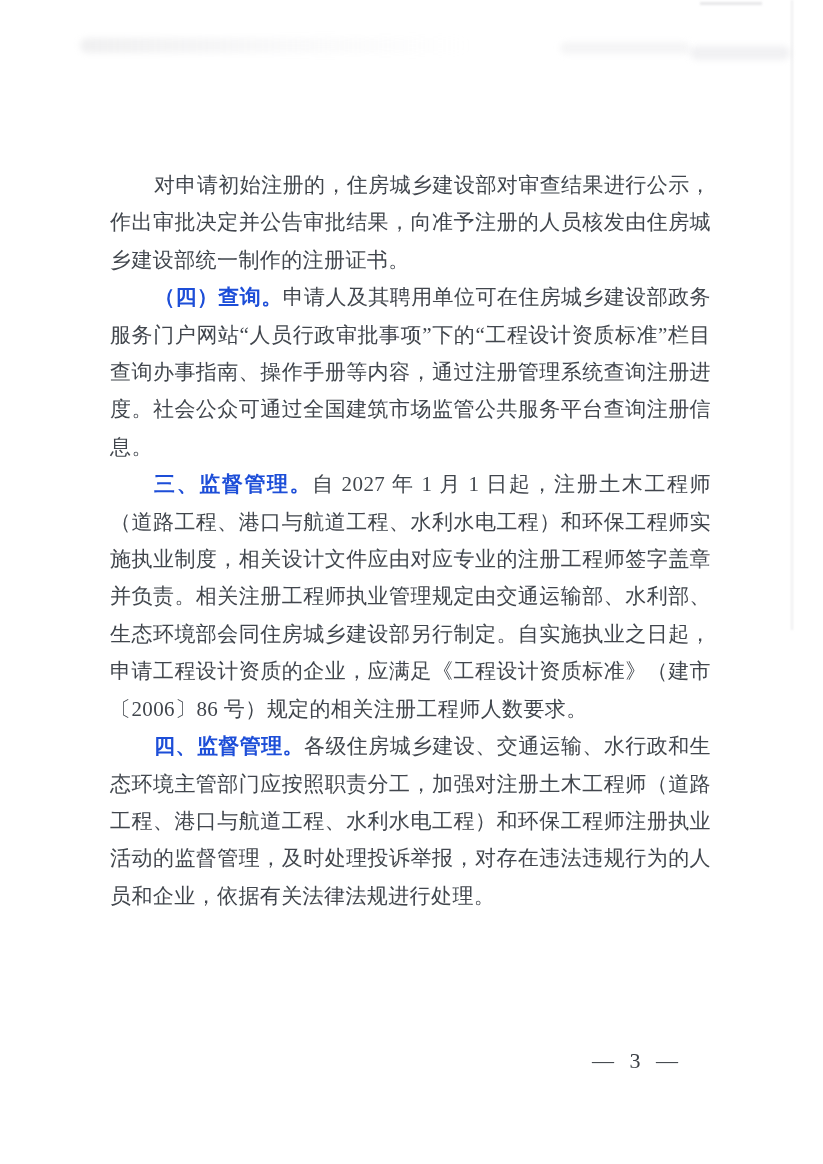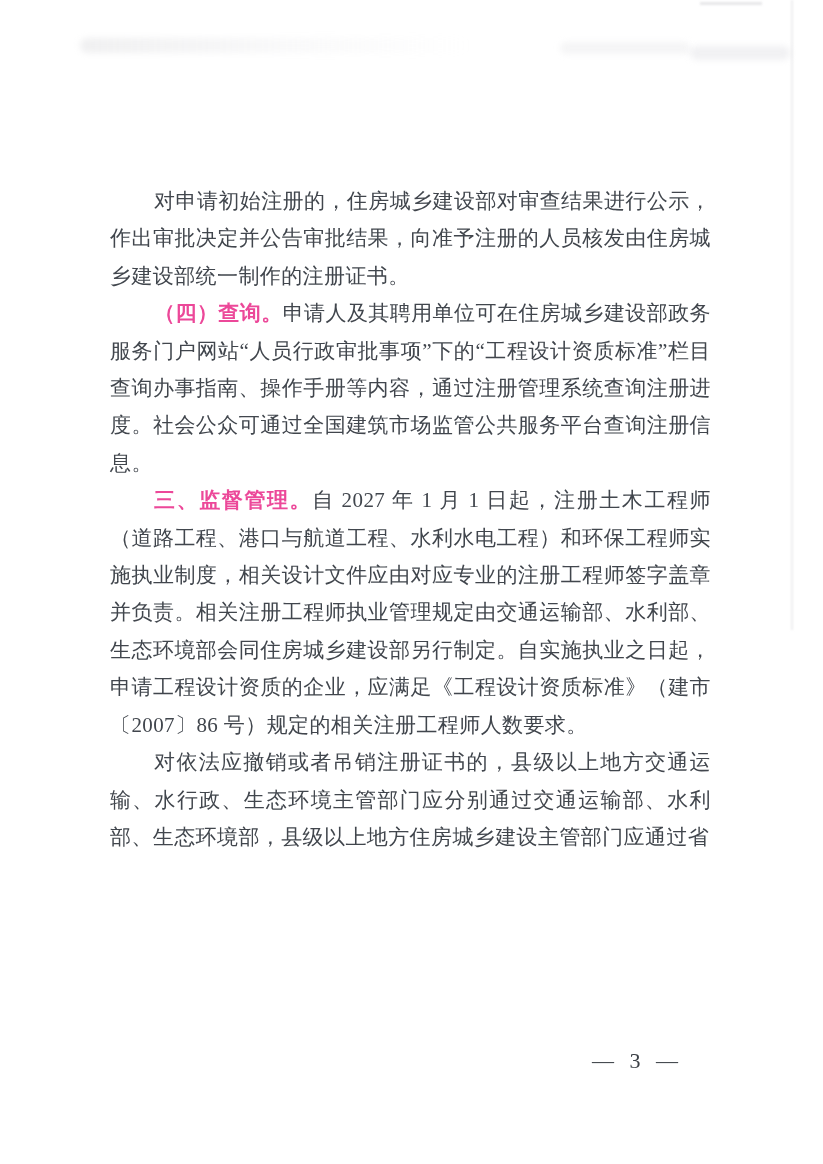--- a/index.html
+++ b/index.html
@@ -47,35 +47,35 @@
   }
   .vline {
     left: 791px; top: 0; width: 2px; height: 630px;
     background: rgba(205,205,210,0.35);
     filter: blur(1px);
   }
   
   .doc-body {
     position: absolute;
     left: 110px;
-    top: 183px;
+    top: 167px;
     width: 601px;
     color: #41464d;
     font-size: 21px;
     line-height: 37.4px;
     letter-spacing: 0.4px;
     text-align: justify;
   }
   .para {
     margin: 0;
     text-indent: 2.1em;
   }
   .para-lead {
     font-weight: 700;
-    color: #ec4899;
+    color: #1d4ed8;
   }
   .page-number {
     position: absolute;
     top: 1048px;
     left: 110px;
     width: 601px;
     box-sizing: border-box;
     padding-right: 28px;
     text-align: right;
     color: #3c4147;
@@ -91,20 +91,20 @@
   <div class="artifact smudge-mid"></div>
   <div class="artifact smudge-right"></div>
   <div class="artifact topline"></div>
   <div class="artifact vline"></div>
 
   <div class="doc-body" id="doc-body">
   <p class="para"><span class="para-text">对申请初始注册的，住房城乡建设部对审查结果进行公示，作出审批决定并公告审批结果，向准予注册的人员核发由住房城乡建设部统一制作的注册证书。</span></p>
 
   <p class="para"><b class="para-lead">（四）查询。</b><span class="para-text">申请人及其聘用单位可在住房城乡建设部政务服务门户网站“人员行政审批事项”下的“工程设计资质标准”栏目查询办事指南、操作手册等内容，通过注册管理系统查询注册进度。社会公众可通过全国建筑市场监管公共服务平台查询注册信息。</span></p>
 
-  <p class="para"><b class="para-lead">三、监督管理。</b><span class="para-text">自 2027 年 1 月 1 日起，注册土木工程师（道路工程、港口与航道工程、水利水电工程）和环保工程师实施执业制度，相关设计文件应由对应专业的注册工程师签字盖章并负责。相关注册工程师执业管理规定由交通运输部、水利部、生态环境部会同住房城乡建设部另行制定。自实施执业之日起，申请工程设计资质的企业，应满足《工程设计资质标准》（建市〔2007〕86 号）规定的相关注册工程师人数要求。</span></p>
+  <p class="para"><b class="para-lead">三、监督管理。</b><span class="para-text">自 2027 年 1 月 1 日起，注册土木工程师（道路工程、港口与航道工程、水利水电工程）和环保工程师实施执业制度，相关设计文件应由对应专业的注册工程师签字盖章并负责。相关注册工程师执业管理规定由交通运输部、水利部、生态环境部会同住房城乡建设部另行制定。自实施执业之日起，申请工程设计资质的企业，应满足《工程设计资质标准》（建市〔2006〕86 号）规定的相关注册工程师人数要求。</span></p>
 
+  <p class="para"><b class="para-lead">四、监督管理。</b><span class="para-text">各级住房城乡建设、交通运输、水行政和生态环境主管部门应按照职责分工，加强对注册土木工程师（道路工程、港口与航道工程、水利水电工程）和环保工程师注册执业活动的监督管理，及时处理投诉举报，对存在违法违规行为的人员和企业，依据有关法律法规进行处理。</span></p>
 
-  <p class="para"><span class="para-text">对依法应撤销或者吊销注册证书的，县级以上地方交通运输、水行政、生态环境主管部门应分别通过交通运输部、水利部、生态环境部，县级以上地方住房城乡建设主管部门应通过省</span></p>
 </div>
 
   <div class="page-number">— 3 —</div>
 </div>
 
 </body></html>

